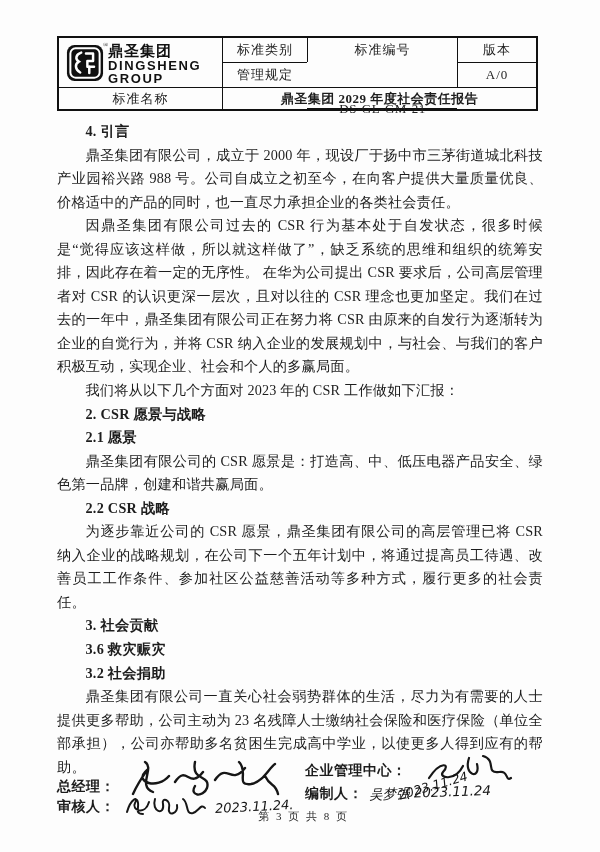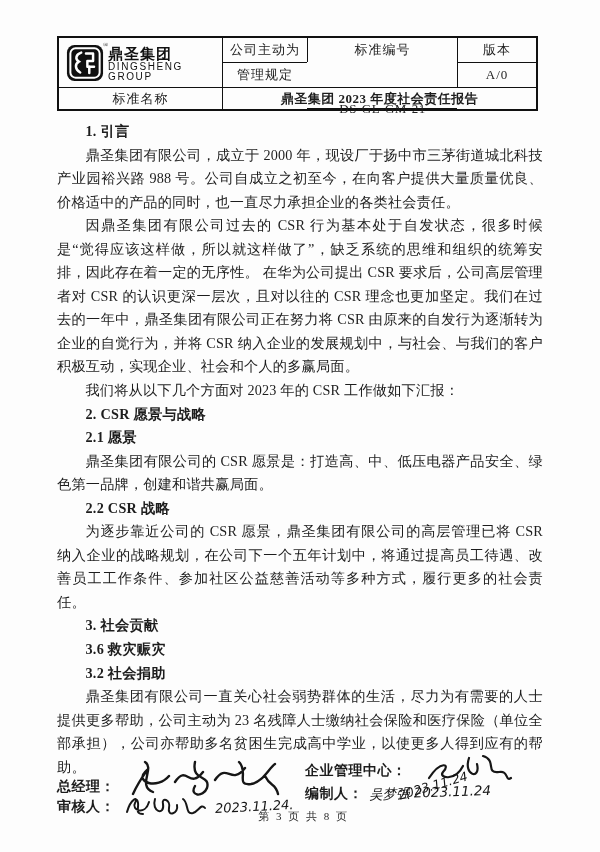--- a/index.html
+++ b/index.html
@@ -39,21 +39,21 @@
     box-sizing:border-box;
   }
   .logo-mark{width:38px;height:38px;flex:0 0 auto;}
   .logo-text{margin-left:4px;line-height:1;position:relative;top:1px;}
   .logo-cn{
     font-family:"Liberation Sans","DejaVu Sans",sans-serif;
     font-weight:bold;font-size:15px;letter-spacing:1px;color:#111;
   }
   .logo-en{
     font-family:"Liberation Sans","DejaVu Sans",sans-serif;
-    font-weight:normal;font-size:10px;letter-spacing:1.6px;color:#111;margin-top:1px;
+    font-weight:bold;font-size:13px;letter-spacing:1.6px;color:#111;margin-top:1px;
   }
   .reg{position:absolute;font-size:7px;top:3px;left:44px;color:#111;}
   .name-value{font-weight:600;letter-spacing:0.5px;}
   .mono-ish{letter-spacing:0.5px;margin-top:46px;}
   
   .doc-body{
     position:absolute;left:57px;right:57px;top:120px;
     font-size:14.2px;line-height:23.55px;
     text-align:justify;
   }
@@ -104,32 +104,32 @@
         <path d="M16 9 C10 11 9.5 16 13.5 18.5 C9 21 9.5 27 15 30" fill="none" stroke="#fff" stroke-width="2.6" stroke-linecap="round"></path>
         <path d="M21 10 h7.5 v8 h-6 v6 h7" fill="none" stroke="#fff" stroke-width="2.6" stroke-linecap="round" stroke-linejoin="round"></path>
         <path d="M24.5 24 v6.5" fill="none" stroke="#fff" stroke-width="2.6" stroke-linecap="round"></path>
       </svg>
       <span class="reg">®</span>
       <div class="logo-text">
         <div class="logo-cn">鼎圣集团</div>
         <div class="logo-en">DINGSHENG GROUP</div>
       </div>
     </div>
-    <div class="cell no-t">公司主动为</div>
+    <div class="cell no-t">标准类别</div>
     <div class="cell no-t">标准编号</div>
     <div class="cell no-t">版本</div>
     <div class="cell" style="grid-column:2">管理规定</div>
     <div class="cell mono-ish">DS-GL-GM-21</div>
     <div class="cell">A/0</div>
     <div class="cell no-l" style="grid-column:1">标准名称</div>
-    <div class="cell name-value" style="grid-column:2/5">鼎圣集团 2023 年度社会责任报告</div>
+    <div class="cell name-value" style="grid-column:2/5">鼎圣集团 2029 年度社会责任报告</div>
   </div>
 
   <div class="doc-body">
-    <h3>1. 引言</h3>
+    <h3>4. 引言</h3>
     <p>鼎圣集团有限公司，成立于 2000 年，现设厂于扬中市三茅街道城北科技产业园裕兴路 988 号。公司自成立之初至今，在向客户提供大量质量优良、 价格适中的产品的同时，也一直尽力承担企业的各类社会责任。</p>
     <p>因鼎圣集团有限公司过去的 CSR 行为基本处于自发状态，很多时候是“觉得应该这样做，所以就这样做了”，缺乏系统的思维和组织的统筹安排，因此存在着一定的无序性。 在华为公司提出 CSR 要求后，公司高层管理者对 CSR 的认识更深一层次，且对以往的 CSR 理念也更加坚定。我们在过去的一年中，鼎圣集团有限公司正在努力将 CSR 由原来的自发行为逐渐转为企业的自觉行为，并将 CSR 纳入企业的发展规划中，与社会、与我们的客户积极互动，实现企业、社会和个人的多赢局面。</p>
     <p>我们将从以下几个方面对 2023 年的 CSR 工作做如下汇报：</p>
     <h3>2. CSR 愿景与战略</h3>
     <h3>2.1 愿景</h3>
     <p>鼎圣集团有限公司的 CSR 愿景是：打造高、中、低压电器产品安全、绿色第一品牌，创建和谐共赢局面。</p>
     <h3>2.2 CSR 战略</h3>
     <p>为逐步靠近公司的 CSR 愿景，鼎圣集团有限公司的高层管理已将 CSR 纳入企业的战略规划，在公司下一个五年计划中，将通过提高员工待遇、改善员工工作条件、参加社区公益慈善活动等多种方式，履行更多的社会责任。</p>
     <h3>3. 社会贡献</h3>
     <h3>3.6 救灾赈灾</h3>

